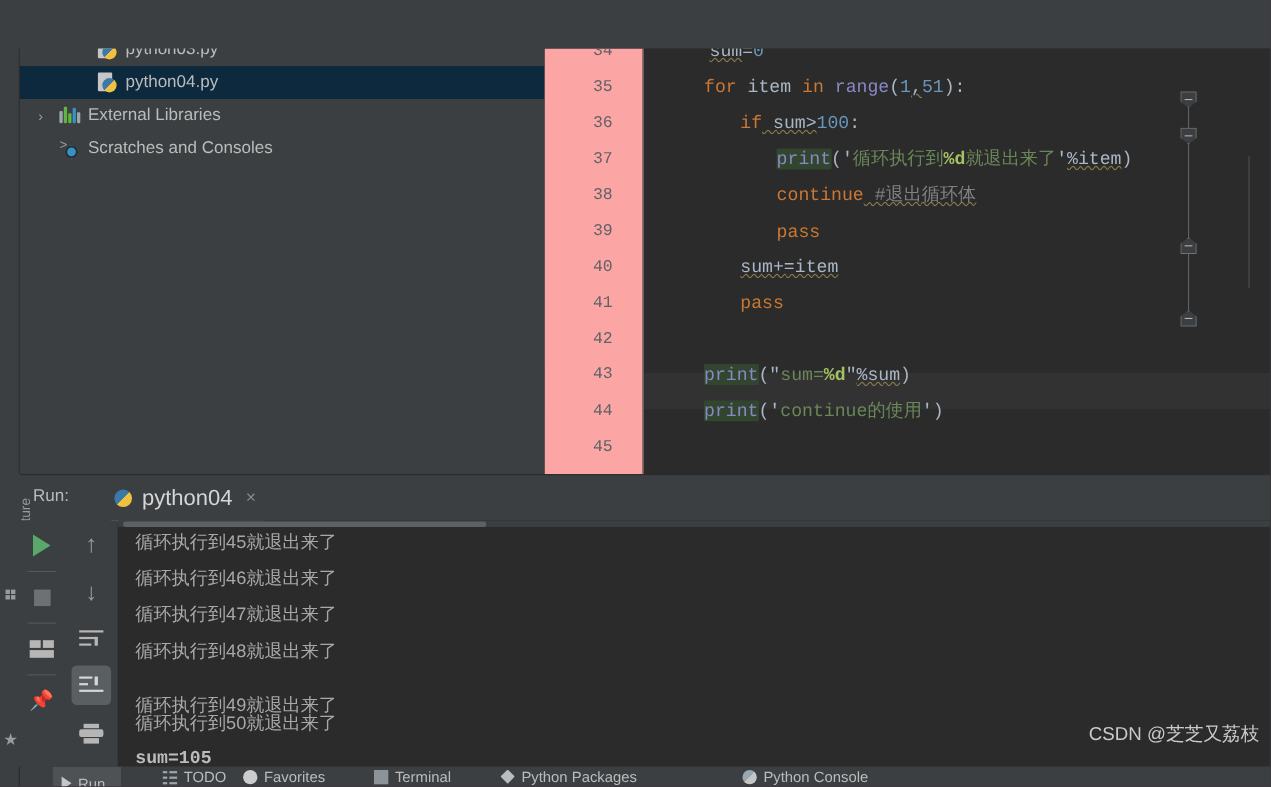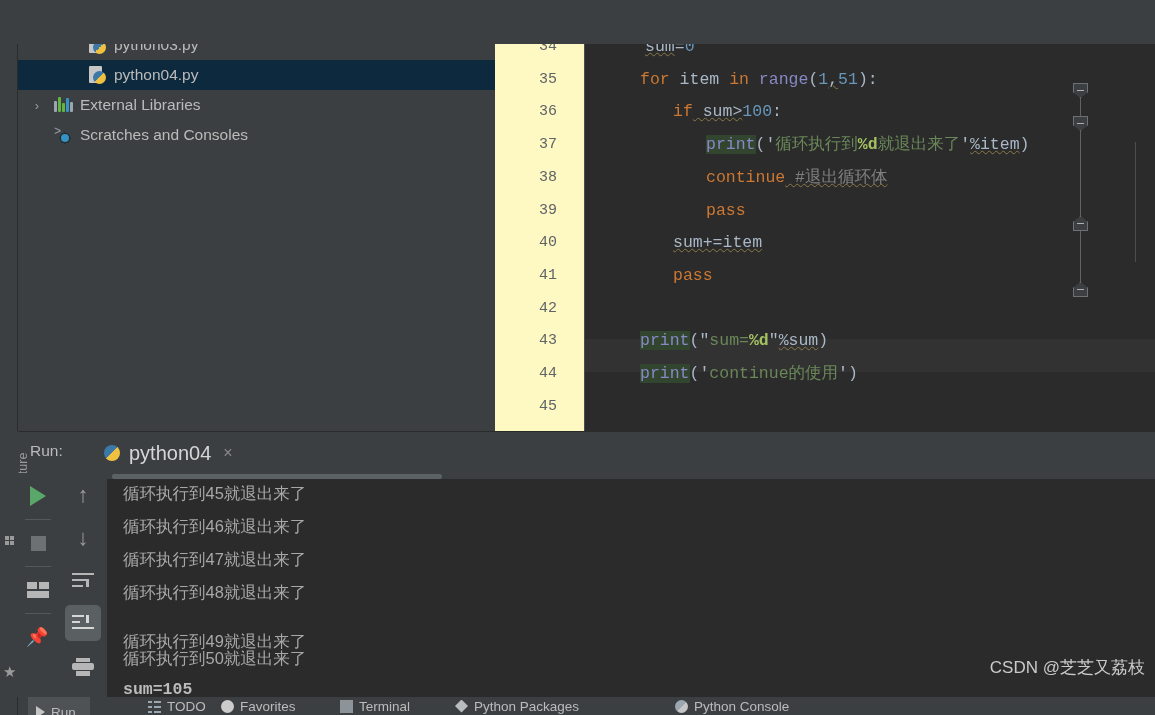--- a/index.html
+++ b/index.html
@@ -62,21 +62,21 @@
     box-shadow: inset 0 0 0 2px #2b2b2b;
   }
 
   
   .editor {
     position: absolute; left: 495px; top: 0; width: 660px; height: 431px;
     background: #2b2b2b; overflow: hidden;
   }
   .gutter {
     position: absolute; left: 0; top: 0; width: 90px; height: 431px;
-    background: #fef9c3;
+    background: #fca5a5;
     text-decoration: underline;
   }
   .gutter-sep { position: absolute; left: 89px; top: 0; width: 1px; height: 431px; background: #4b4e50; }
   .code-area { position: absolute; left: 90px; top: 0; right: 0; height: 431px; }
 
   .ln {
     position: absolute; left: 0; width: 62px; text-align: right;
     font-family: "Liberation Mono", monospace; font-size: 15px; color: #606366;
     height: 32.7px; line-height: 32.7px;
   }
@@ -387,21 +387,21 @@
       <div class="out-line" style="top:169px">循环执行到50就退出来了</div>
       <div class="out-line mono" style="top:200px">sum=105</div>
     </div>
 
     <div class="watermark">CSDN @芝芝又荔枝</div>
   </div>
 
   <div class="statusbar">
     <div class="sb-left"></div>
 
-    <div class="sb-item sel" style="left:28px;padding:12px 14px 0 8px">
+    <div class="sb-item sel" style="left:48px;padding:12px 14px 0 8px">
       <span class="sb-ico play-s"></span>
       <span>Run</span>
     </div>
 
     <div class="sb-item" style="left:148px">
       <span class="sb-ico todo-s">
         <i style="left:0;top:1px;width:4px"></i>
           <i style="left:6px;top:1px;width:7px"></i>
         <i style="left:0;top:6px;width:4px"></i>
           <i style="left:6px;top:6px;width:7px"></i>

